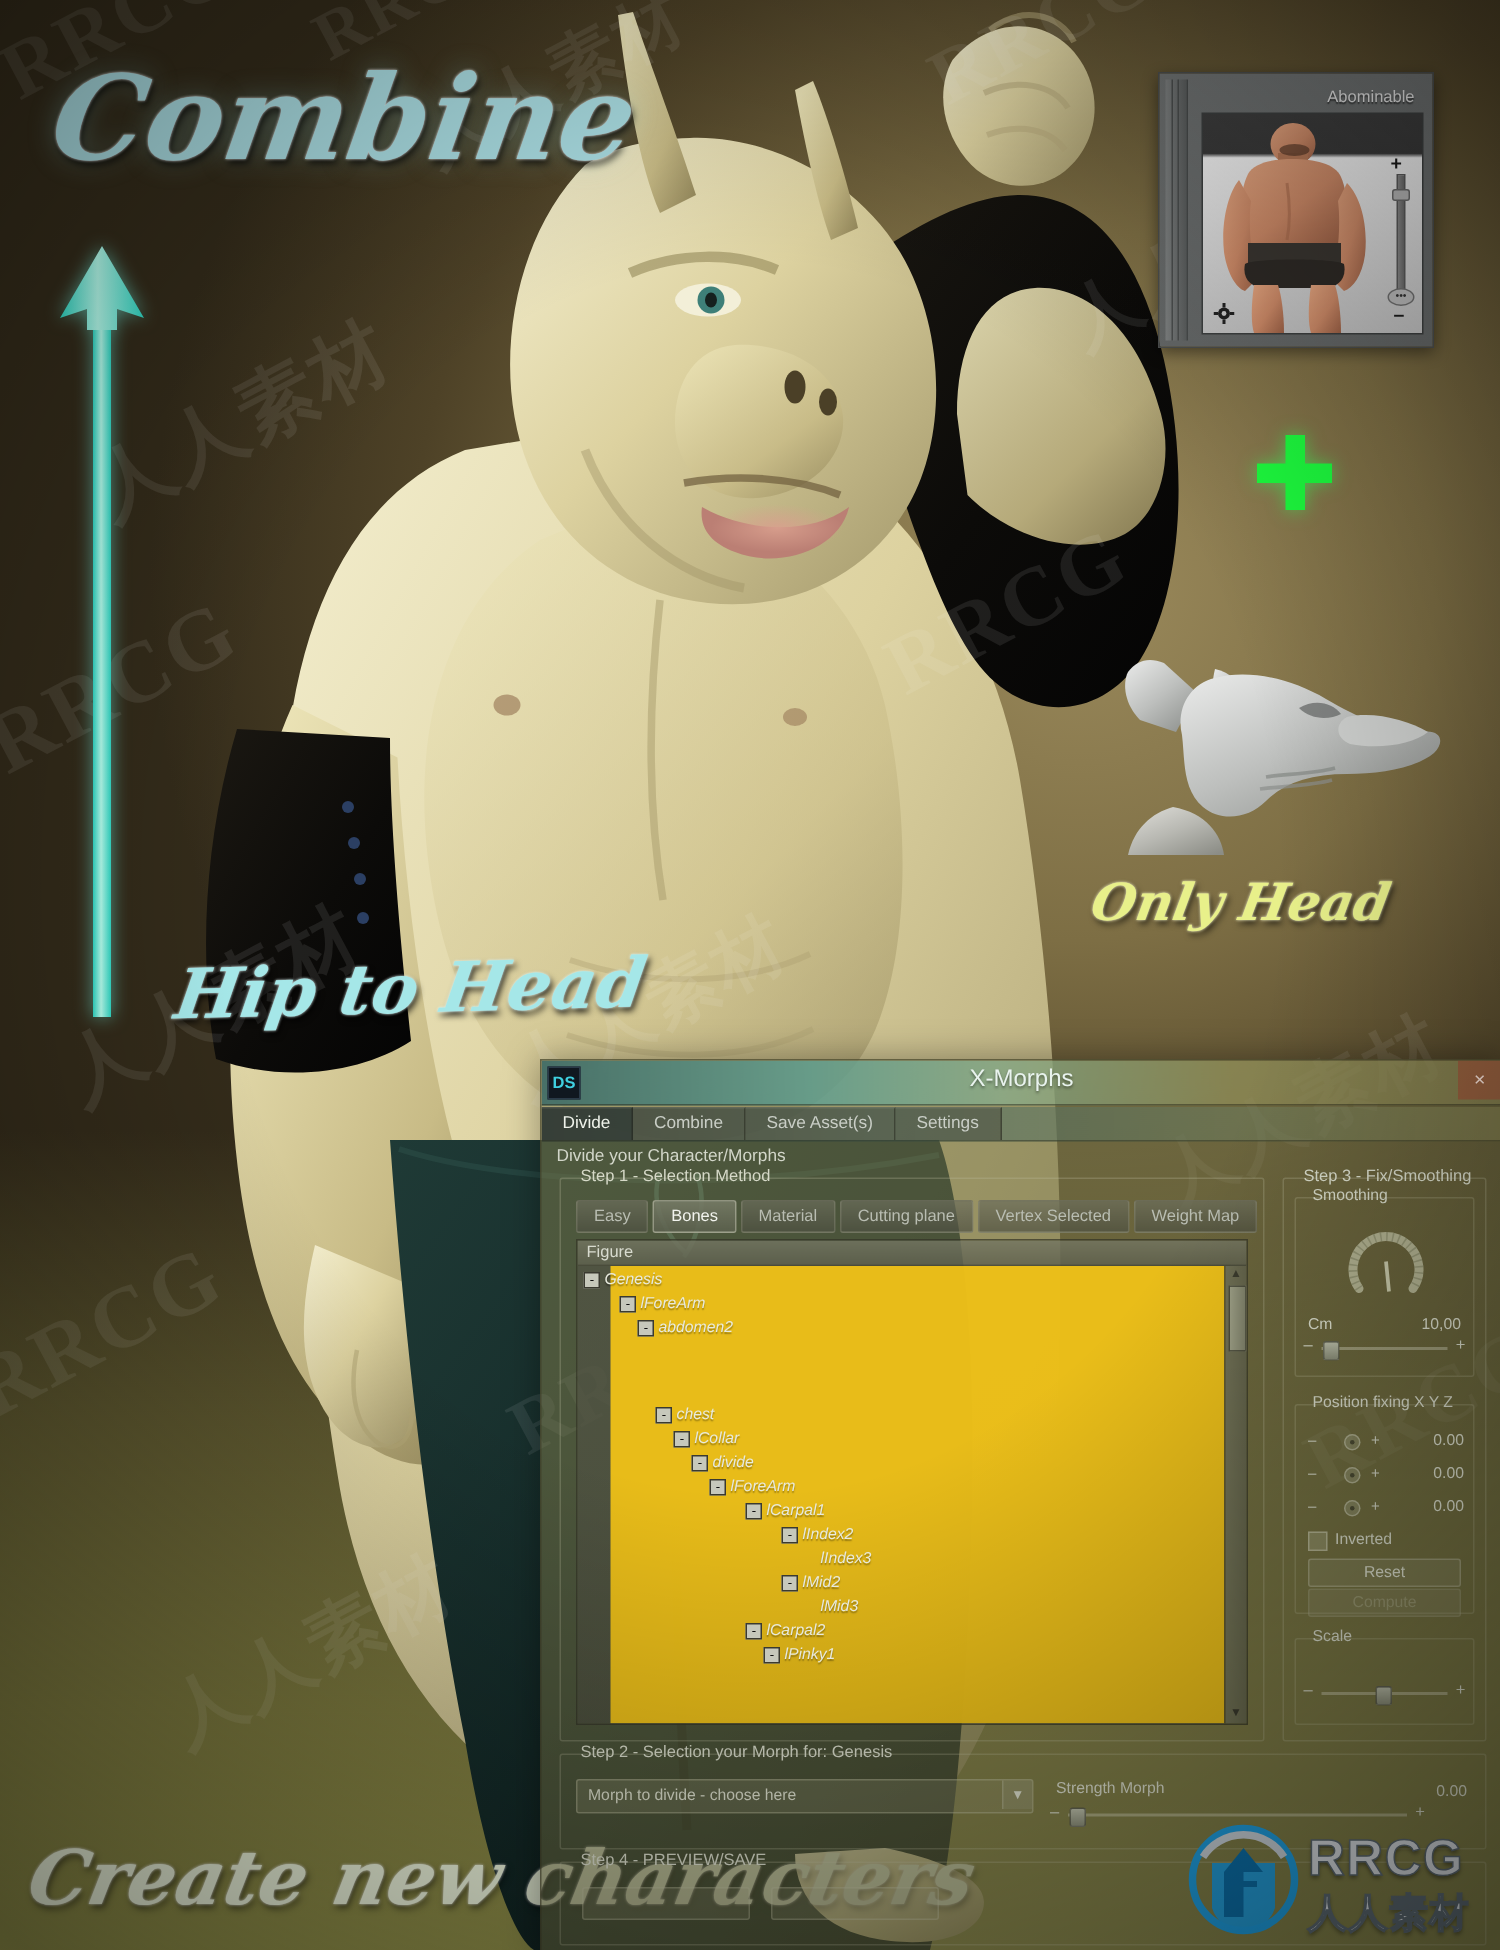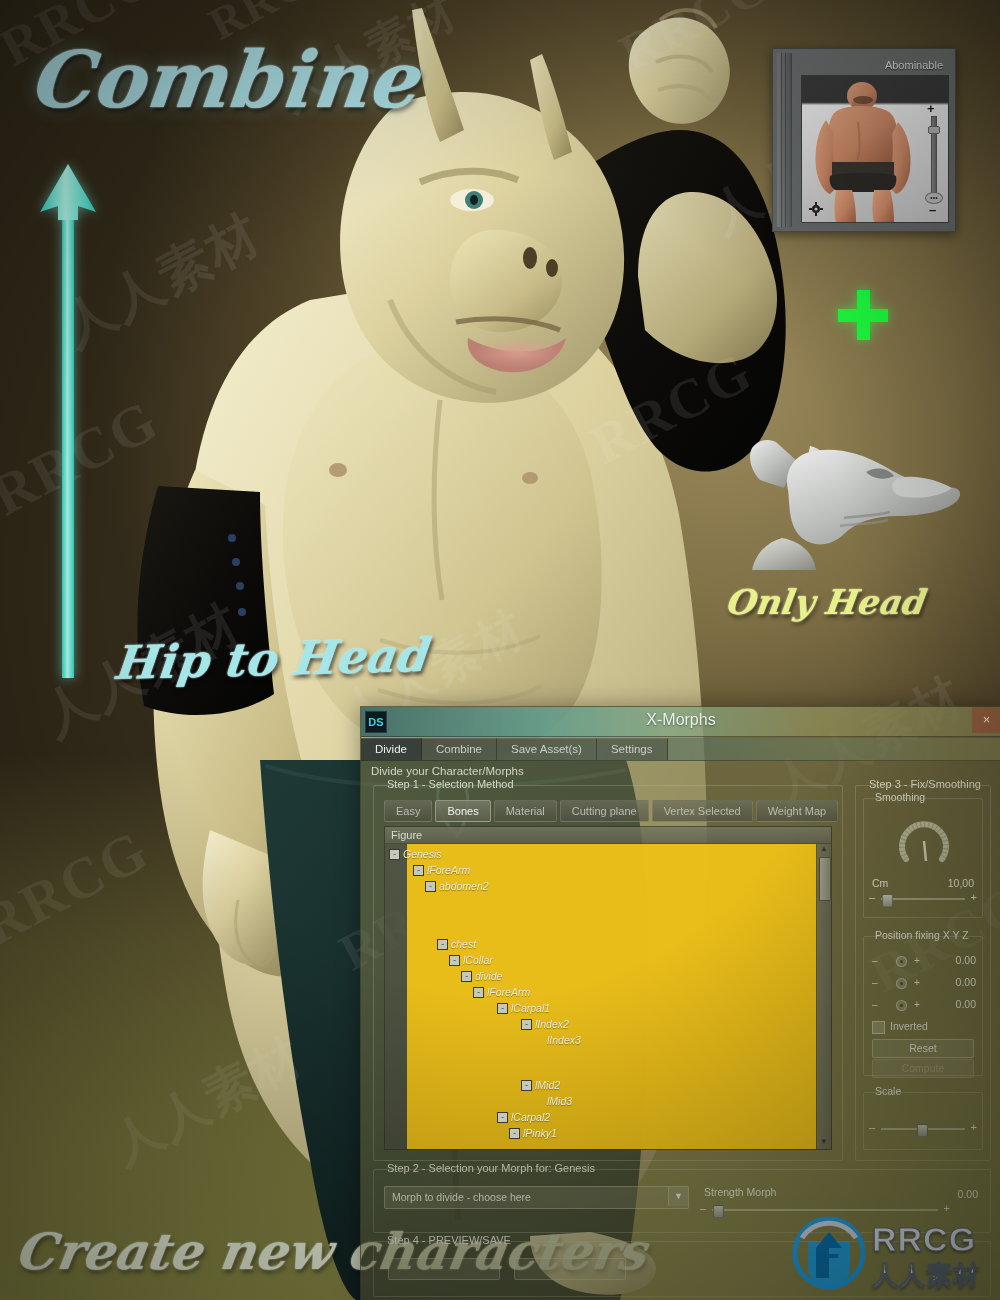--- a/index.html
+++ b/index.html
@@ -535,21 +535,21 @@
               <div class="tree-node" style="padding-left: 4px;"><span class="pm">-</span><span class="lbl">Genesis</span></div>
               <div class="tree-node" style="padding-left: 28px;"><span class="pm">-</span><span class="lbl">lForeArm</span></div>
               <div class="tree-node" style="padding-left: 40px;"><span class="pm">-</span><span class="lbl">abdomen2</span></div>
               <div class="tree-node" style="padding-left: 52px; margin-top: 42px;"><span class="pm">-</span><span class="lbl">chest</span></div>
               <div class="tree-node" style="padding-left: 64px;"><span class="pm">-</span><span class="lbl">lCollar</span></div>
               <div class="tree-node" style="padding-left: 76px;"><span class="pm">-</span><span class="lbl">divide</span></div>
               <div class="tree-node" style="padding-left: 88px;"><span class="pm">-</span><span class="lbl">lForeArm</span></div>
               <div class="tree-node" style="padding-left: 112px;"><span class="pm">-</span><span class="lbl">lCarpal1</span></div>
               <div class="tree-node" style="padding-left: 136px;"><span class="pm">-</span><span class="lbl">lIndex2</span></div>
               <div class="tree-node" style="padding-left: 148px;"><span class="pm" style="visibility: hidden;">-</span><span class="lbl">lIndex3</span></div>
-              <div class="tree-node" style="padding-left: 136px; margin-top: 29px;"><span class="pm">-</span><span class="lbl">lMid2</span></div>
+              <div class="tree-node" style="padding-left: 136px;"><span class="pm">-</span><span class="lbl">lMid2</span></div>
               <div class="tree-node" style="padding-left: 148px;"><span class="pm" style="visibility: hidden;">-</span><span class="lbl">lMid3</span></div>
               <div class="tree-node" style="padding-left: 112px;"><span class="pm">-</span><span class="lbl">lCarpal2</span></div>
               <div class="tree-node" style="padding-left: 124px;"><span class="pm">-</span><span class="lbl">lPinky1</span></div>
             </div>
         </div>
         <div class="tree-vscroll">
           <div class="arr up">▲</div>
           <div class="thumb" style="top:13px"></div>
           <div class="arr dn">▼</div>
         </div>

